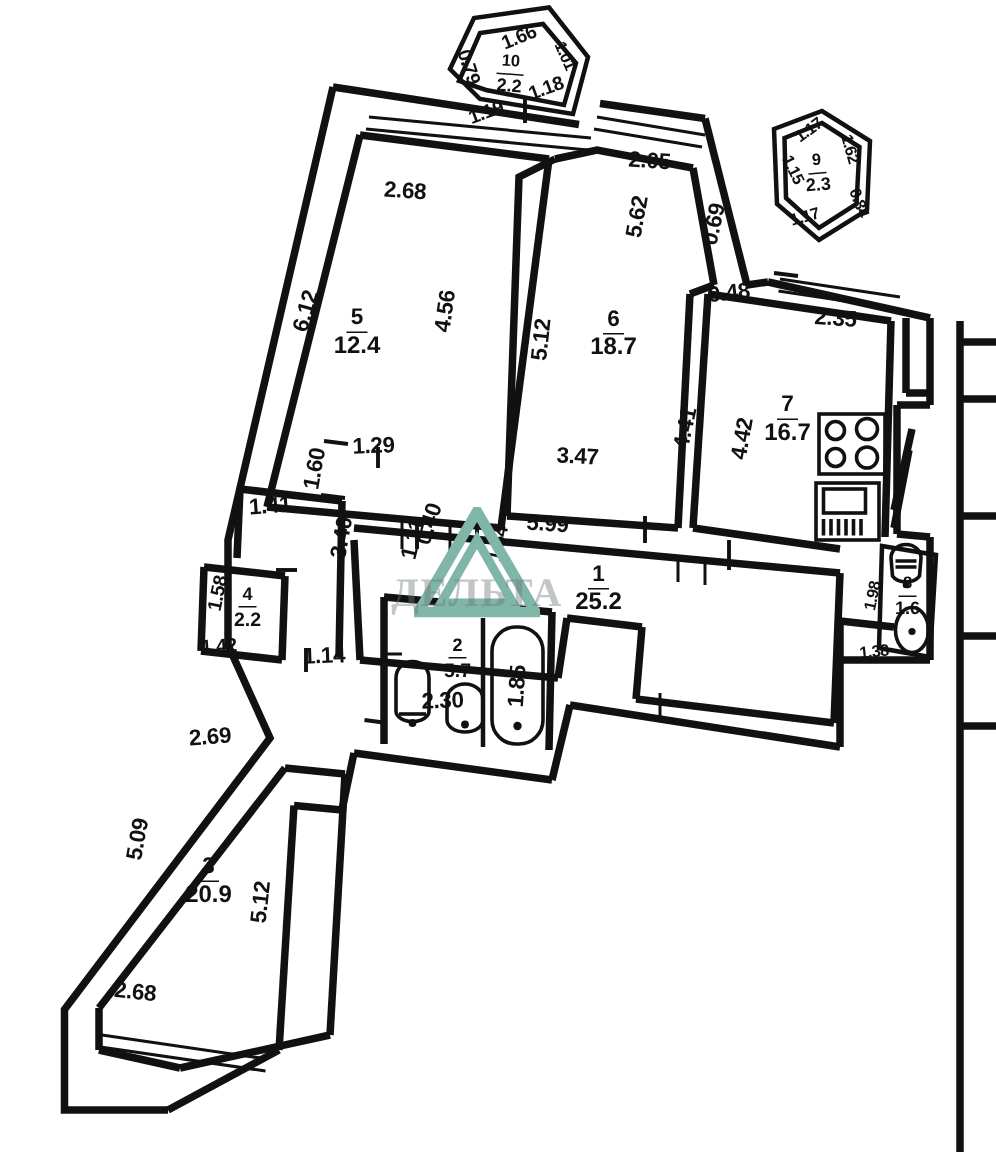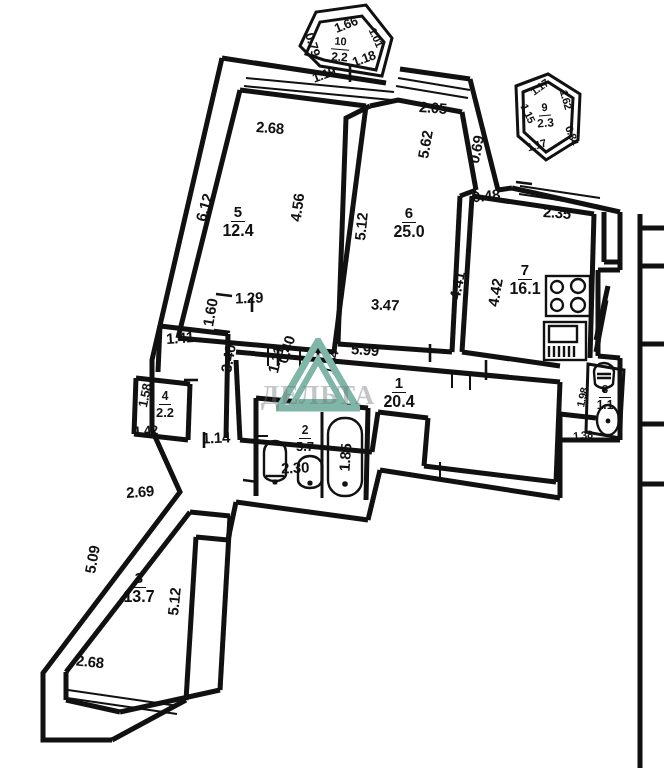--- a/index.html
+++ b/index.html
@@ -292,51 +292,51 @@
 
   </svg>
 
   <div class="room-label" style="left:209px; top:204px; width:58px;">
     <span class="rnum">5</span>
     <span class="rarea">12.4</span>
   </div>
 
   <div class="room-label" style="left:380px; top:205px; width:58px;">
     <span class="rnum">6</span>
-    <span class="rarea">25.0</span>
+    <span class="rarea">18.7</span>
   </div>
 
   <div class="room-label" style="left:496px; top:262px; width:58px;">
     <span class="rnum">7</span>
-    <span class="rarea">16.1</span>
+    <span class="rarea">16.7</span>
   </div>
 
   <div class="room-label" style="left:370px; top:375px; width:58px;">
     <span class="rnum">1</span>
-    <span class="rarea">20.4</span>
+    <span class="rarea">25.2</span>
   </div>
 
   <div class="room-label small" style="left:283px; top:424px; width:44px;">
     <span class="rnum">2</span>
     <span class="rarea">5.7</span>
   </div>
 
   <div class="room-label small" style="left:145px; top:390px; width:40px;">
     <span class="rnum">4</span>
     <span class="rarea">2.2</span>
   </div>
 
   <div class="room-label" style="left:110px; top:570px; width:58px;">
     <span class="rnum">3</span>
-    <span class="rarea">13.7</span>
+    <span class="rarea">20.9</span>
   </div>
 
   <div class="room-label tiny" style="left:589px; top:384px; width:32px;">
     <span class="rnum">8</span>
-    <span class="rarea">1.1</span>
+    <span class="rarea">1.6</span>
   </div>
 
   <div class="room-label tiny" style="left:530px; top:102px; width:30px; transform:rotate(-4deg);">
     <span class="rnum">9</span>
     <span class="rarea">2.3</span>
   </div>
 
   <div class="room-label tiny" style="left:324px; top:36px; width:32px; transform:rotate(4deg);">
     <span class="rnum">10</span>
     <span class="rarea">2.2</span>

